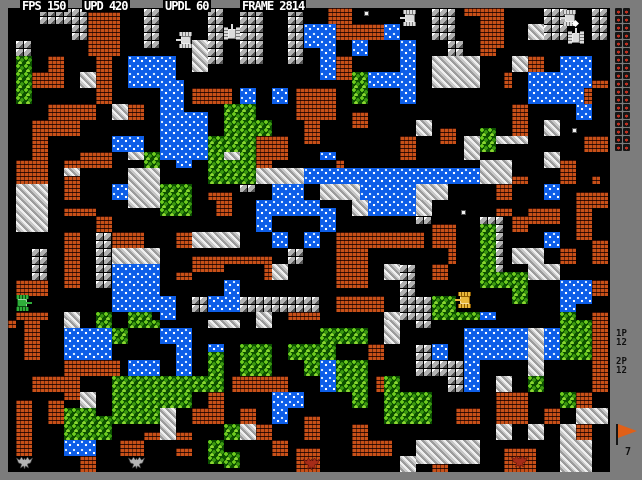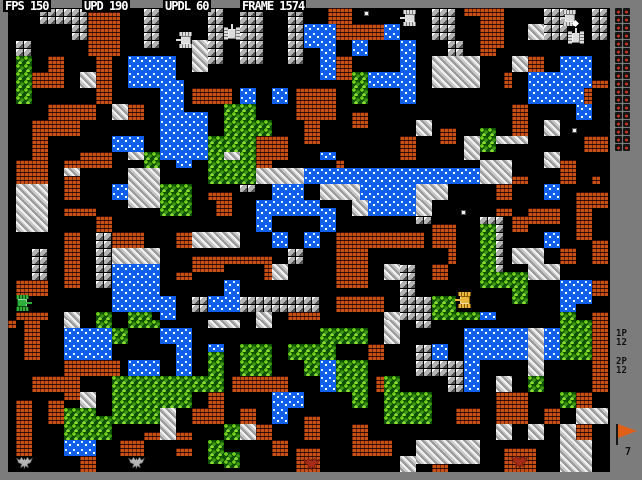--- a/index.html
+++ b/index.html
@@ -401,24 +401,24 @@
       <div class="bullet" style="left: 462px; top: 211px;"></div>
       <div class="bullet" style="left: 573px; top: 129px;"></div>
       <div class="spark" style="left: 573px; top: 21px;"></div>
     </div>
 
   <div id="bar-top" class="bar"></div>
   <div id="bar-left" class="bar"></div>
   <div id="bar-bottom" class="bar"></div>
 
   <div id="hud-layer">
-      <div class="hudseg" style="left: 3px;">FPS 150</div>
-      <div class="hudseg" style="left: 82px;">UPD 190</div>
+      <div class="hudseg" style="left: 20px;">FPS 150</div>
+      <div class="hudseg" style="left: 82px;">UPD 420</div>
       <div class="hudseg" style="left: 163px;">UPDL 60</div>
-      <div class="hudseg" style="left: 240px;">FRAME 1574</div>
+      <div class="hudseg" style="left: 240px;">FRAME 2814</div>
     </div>
 
   <div id="sidebar">
     <div id="enemy-grid" style="left:5px;top:8px;position:absolute;">
         <div class="eicon"></div>
         <div class="eicon"></div>
         <div class="eicon"></div>
         <div class="eicon"></div>
         <div class="eicon"></div>
         <div class="eicon"></div>

